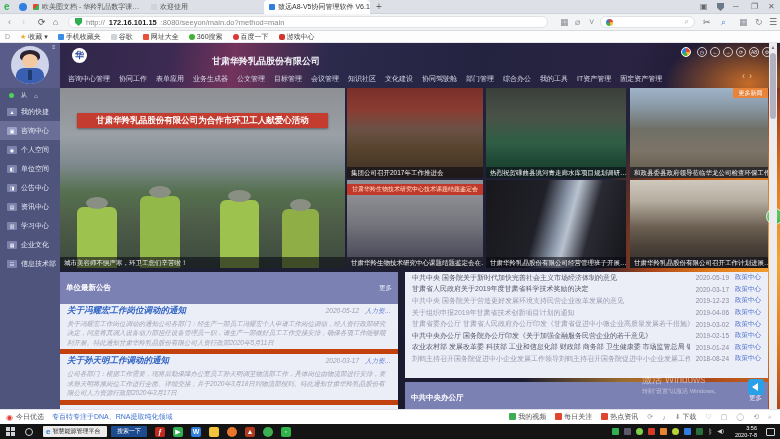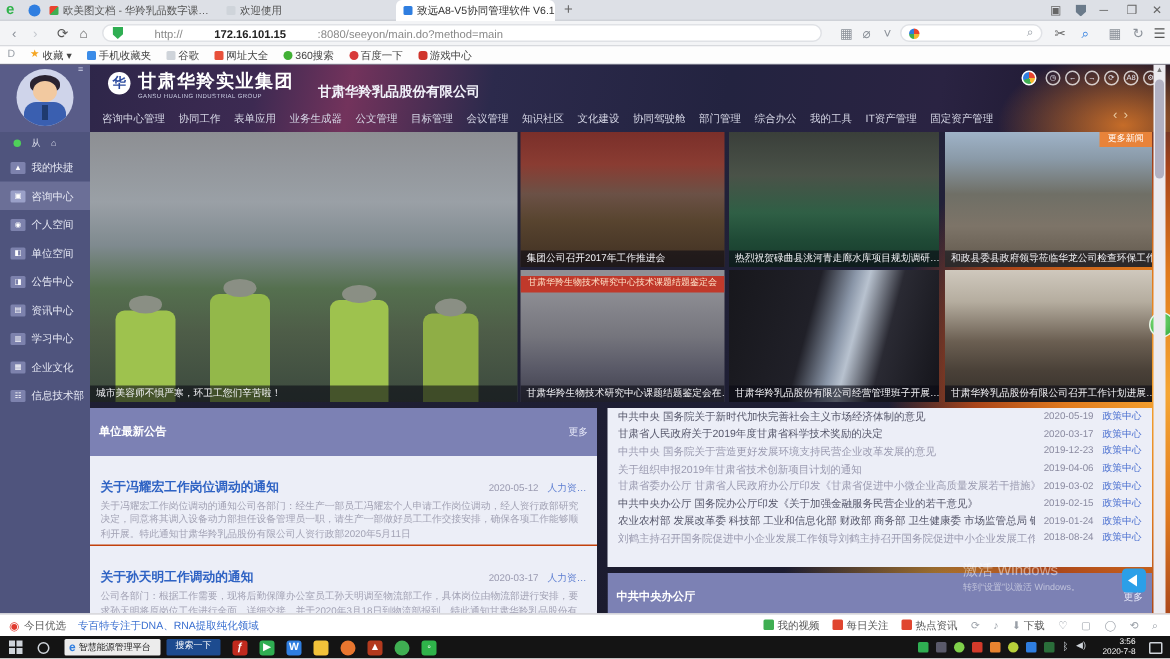--- a/index.html
+++ b/index.html
@@ -13,21 +13,21 @@
 .tab{position:absolute;top:0;height:14px;display:flex;align-items:center;gap:3px;padding:0 5px;font-size:7px;color:#555;border-radius:4px 4px 0 0;overflow:hidden;white-space:nowrap;}
 .tab.active{background:#fff;color:#333;}
 .tabico{width:6px;height:6px;border-radius:1px;flex:0 0 auto;}
 #newtab{position:absolute;left:376px;top:1px;font-size:10px;color:#666;}
 .winctl{position:absolute;top:2px;font-size:8px;color:#666;}
 .shield{position:absolute;top:3px;width:7px;height:8px;background:#8a8f98;clip-path:polygon(0 0,100% 0,100% 60%,50% 100%,0 60%);}
 
 
 #addrbar{position:absolute;left:0;top:14px;width:780px;height:17px;background:#f3f4f6;border-bottom:1px solid #d8dade;}
 .aico{position:absolute;top:3px;font-size:9px;color:#8a9098;}
-#urlbox{position:absolute;left:68px;top:2px;width:480px;height:12px;background:#fff;border-radius:7px;border:1px solid #e0e2e6;display:flex;align-items:center;padding:0 6px;gap:21px;}
+#urlbox{position:absolute;left:68px;top:2px;width:480px;height:12px;background:#fff;border-radius:7px;border:1px solid #e0e2e6;display:flex;align-items:center;padding:0 6px;gap:4px;}
 .urlshield{width:7px;height:8px;background:#2fae52;clip-path:polygon(0 0,100% 0,100% 60%,50% 100%,0 60%);flex:0 0 auto;}
 #urlbox span{font-size:7.5px;color:#888;white-space:nowrap;}
 #urlbox .host{color:#222;font-weight:bold;}
 #searchbox{position:absolute;left:600px;top:2px;width:95px;height:12px;background:#fff;border-radius:7px;border:1px solid #e0e2e6;display:flex;align-items:center;justify-content:space-between;padding:0 5px;}
 .sball{width:7px;height:7px;border-radius:50%;background:conic-gradient(#e8442f,#f5b codes 0,#f5b82f 90deg,#3fae52 180deg,#2f7ee0 270deg,#e8442f);}
 .sball{background:conic-gradient(#e8442f 0 90deg,#f5b82f 90deg 180deg,#3fae52 180deg 270deg,#2f7ee0 270deg 360deg);}
 .mag{font-size:8px;color:#9aa0a8;}
 
 
 #bmbar{position:absolute;left:0;top:31px;width:780px;height:12px;background:#fdfdfd;border-bottom:1px solid #e4e6ea;display:flex;align-items:center;gap:10px;padding:0 5px;font-size:7px;color:#444;}
@@ -95,21 +95,21 @@
 #p6{left:486px;top:137px;width:140px;height:88px;background:linear-gradient(105deg,#17171c 0%,#202028 38%,#8a96a8 52%,#b8c2cf 58%,#2a2a33 72%,#14141a 100%);}
 #p7{left:630px;top:137px;width:138px;height:88px;background:linear-gradient(180deg,#cfc8bd 0%,#b5ad9f 24%,#6b5f52 54%,#4a4138 76%,#35302a 100%);}
 #morenews{position:absolute;left:733px;top:45px;width:35px;height:10px;background:#e8833a;color:#fff;font-size:6px;text-align:center;line-height:10px;}
 
 
 .panel{position:absolute;background:#eceef7;overflow:hidden;}
 .phead{height:13px;background:#7c81b4;color:#fff;display:flex;align-items:center;justify-content:space-between;padding:16px 6px;}
 .ptitle{font-size:7.5px;font-weight:bold;}
 .pmore{font-size:6.5px;color:#e6e8f8;}
 #unitpanel{left:60px;top:229px;width:338px;height:137px;}
-.uitem{padding:15px 7px 2px 7px;border-bottom:1px solid #c2410c;}
+.uitem{padding:1px 7px 2px 7px;border-bottom:5px solid #c2410c;font-style:italic;}
 .urow{display:flex;align-items:baseline;gap:6px;}
 .utitle{flex:1;font-size:8.5px;font-weight:bold;color:#2f63c4;white-space:nowrap;overflow:hidden;}
 .udate{font-size:6.5px;color:#9a9ab0;}
 .udept{font-size:6.5px;color:#5a7bd0;white-space:nowrap;}
 .ubody{margin-top:2px;font-size:6.5px;line-height:1.45;color:#a2a2b4;max-height:29px;overflow:hidden;}
 #grouppanel{left:405px;top:229px;width:363px;height:106px;}
 .grow{display:flex;align-items:center;gap:6px;height:11.6px;padding:0 7px;}
 .gtitle{flex:1;font-size:7px;color:#55566a;white-space:nowrap;overflow:hidden;}
 .gtitle.muted{color:#9a9ab0;}
 .gdate{font-size:6.5px;color:#8a8aa0;white-space:nowrap;}
@@ -238,24 +238,20 @@
       <div id="avatar">
         <div class="av-hair"></div>
         <div class="av-face"></div>
         <div class="av-suit"></div>
         <div class="av-tie"></div>
       </div>
       <span id="avmenu">≡</span>
     </div>
     <div id="logo">
       <div id="logocircle">华</div>
-      <div>
-        <div id="gname">甘肃华羚实业集团</div>
-        <div id="gen">GANSU HUALING INDUSTRIAL GROUP</div>
-      </div>
     </div>
     <div id="cname">甘肃华羚乳品股份有限公司</div>
     <div id="hcolor"></div>
     <span class="hcirc" style="left:697px;">◷</span>
     <span class="hcirc" style="left:710px;">←</span>
     <span class="hcirc" style="left:723px;">→</span>
     <span class="hcirc" style="left:736px;">⟳</span>
     <span class="hcirc" style="left:749px;">A8</span>
     <span class="hcirc" style="left:762px;">⚙</span>
     <div id="navrow">
@@ -328,20 +324,21 @@
         </div>
 
         <div class="side-item">
           <span class="sico">☷</span>
           <span class="slabel">信息技术部</span>
         </div>
       </div>
   </div>
 
   <div id="p1" class="photo">
+    <div id="p1banner">甘肃华羚乳品股份有限公司为合作市环卫工人献爱心活动</div>
     <div class="worker" style="left:6%;width:14%;height:34%;"></div>
     <div class="worker" style="left:28%;width:14%;height:40%;background:#93b84a;"></div>
     <div class="worker" style="left:56%;width:14%;height:38%;background:#9ec24e;"></div>
     <div class="worker" style="left:78%;width:13%;height:33%;background:#8fae46;"></div>
     <div class="cap">城市美容师不惧严寒，环卫工您们辛苦啦！</div>
   </div>
   <div id="p2" class="photo">
     <div class="cap">集团公司召开2017年工作推进会</div>
   </div>
   <div id="p3" class="photo">

